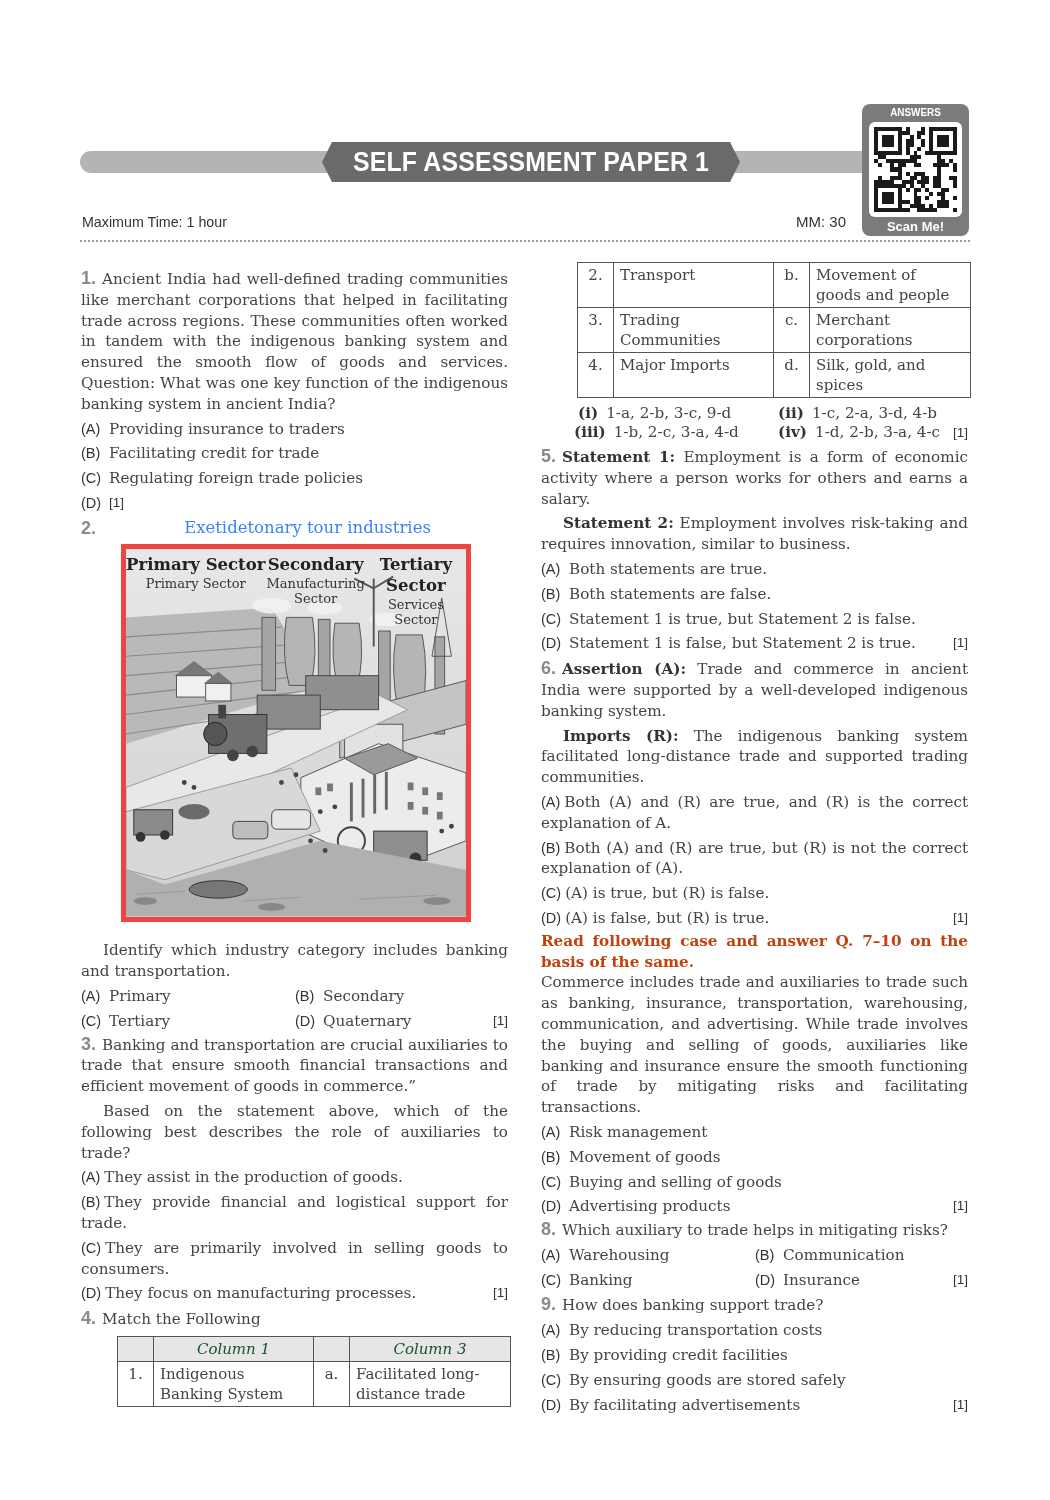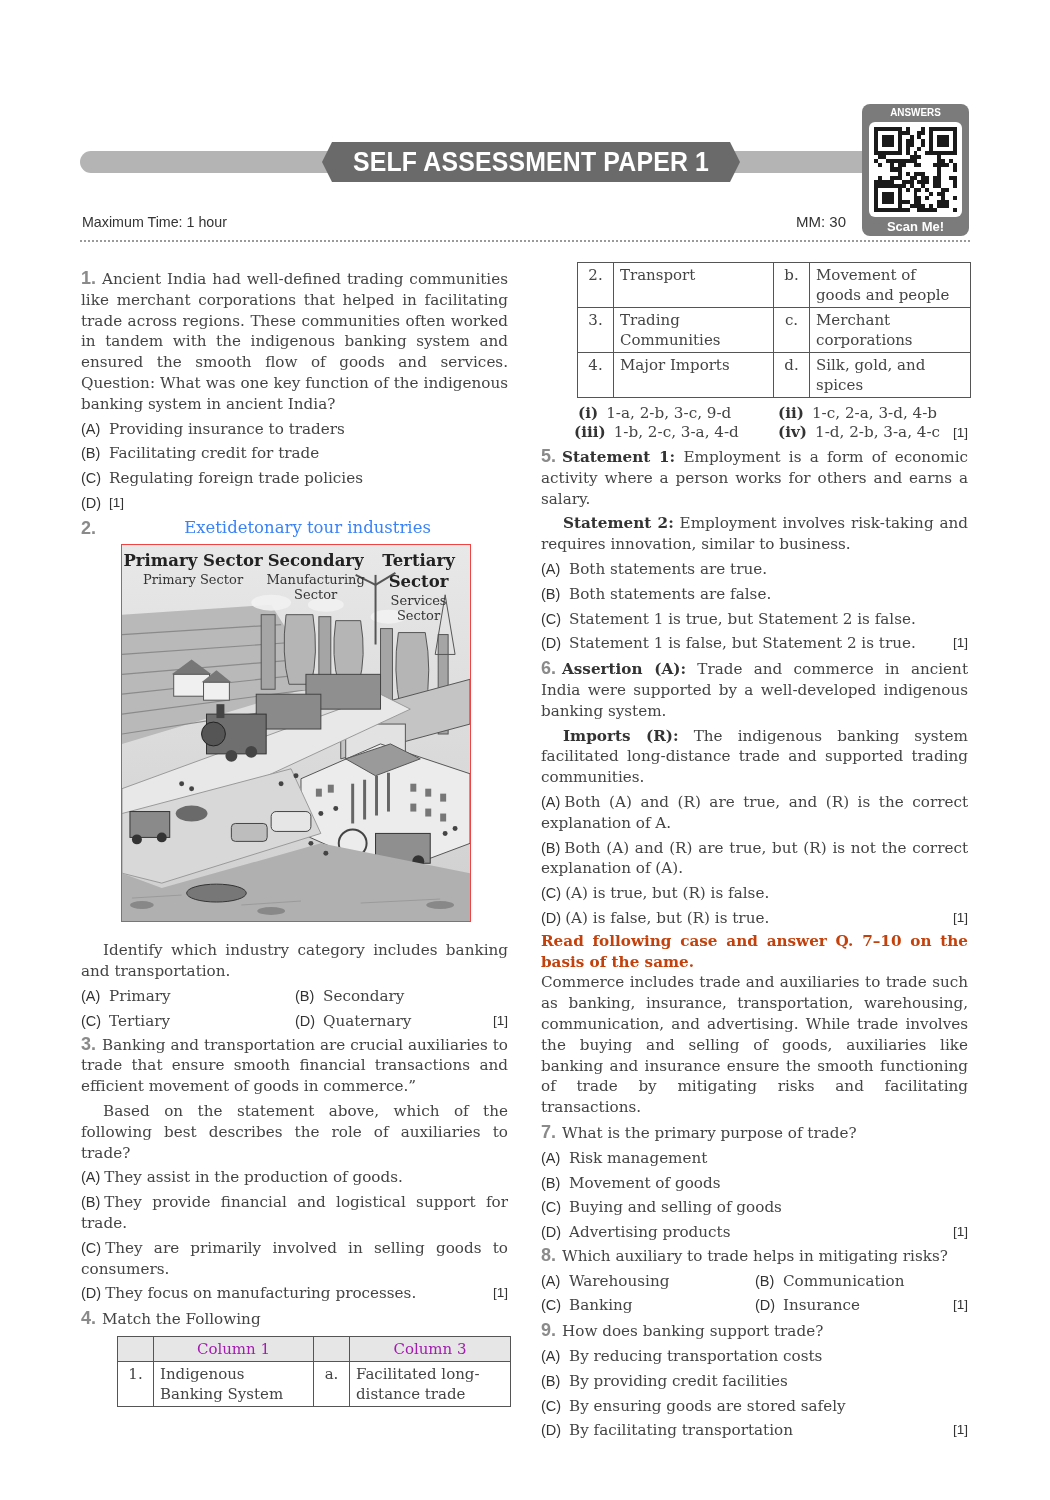--- a/index.html
+++ b/index.html
@@ -40,31 +40,31 @@
   .opt .txt { flex: 1; text-align: justify; }
   .opt-wrap { display: block; margin-top: 4px; text-align: justify; }
   .opt-wrap .lbl { font-family: "Liberation Sans", "DejaVu Sans", sans-serif; color: #333; font-size: 14.5px; margin-right: 4px; }
   .marks { font-family: "Liberation Sans", "DejaVu Sans", sans-serif; color: #333; font-size: 13.5px; float: right; }
   .opt2 { display: grid; grid-template-columns: 214px 1fr auto; margin-top: 4px; }
   .opt2 .cell { display: flex; }
   .bold { font-weight: bold; color: #333; }
 
   
   .fig-title { text-align: center; font-size: 16.5px; color: #3b82f6; margin-top: -22px; margin-left: 26px; }
-  .figure { margin: 6px 0 0 40px; width: 350px; height: 378px; background: #dcdcdc; position: relative; overflow: hidden; border: 1px solid #ef4444; }
+  .figure { margin: 6px 0 0 40px; width: 350px; height: 378px; background: #dcdcdc; position: relative; overflow: hidden; border: 5px solid #ef4444; }
   .fig-heads { position: absolute; left: 0; right: 0; top: 6px; display: flex; justify-content: space-around; }
   .fig-head { text-align: center; }
   .fig-head .h1 { font-size: 16.5px; color: #222; font-weight: bold; }
   .fig-head .h2 { font-size: 13px; color: #333; line-height: 15px; }
   .fig-svg { position: absolute; left: 0; top: 0; width: 100%; height: 100%; }
 
   
   table.match { border-collapse: collapse; width: 394px; margin-left: 36px; margin-top: 6px; font-size: 15px; line-height: 19.5px; }
   table.match td, table.match th { border: 1px solid #555; padding: 3px 6px 2px 6px; vertical-align: top; font-weight: normal; color: #444; }
-  table.match th { background: #e6e6e6; color: #a21caf; text-align: center; }
+  table.match th { background: #e6e6e6; color: #14532d; text-align: center; font-style: italic; }
   table.match .n { width: 36px; text-align: center; }
   table.match.cont { margin-left: 36px; margin-top: -4px; }
   .match-opts { display: grid; grid-template-columns: 200px 1fr; margin-left: 37px; margin-top: 6px; line-height: 19px; }
   .match-opts .r { font-weight: bold; color: #333; margin-right: 8px; }
 
   .case-head { font-weight: bold; color: #c2410c; margin-top: 0px; text-align: justify; }
 </style>
 </head>
 <body>
 
@@ -809,21 +809,20 @@
     <div class="opt-wrap"><span class="lbl">(C)</span><span>(A) is true, but (R) is false.</span></div>
     <div class="opt-wrap"><span class="lbl">(D)</span><span>(A) is false, but (R) is true.</span><span class="marks">[1]</span></div>
   </div>
 
   <div class="case">
     <div class="case-head">Read following case and answer Q. 7–10 on the basis of the same.</div>
     <div class="para">Commerce includes trade and auxiliaries to trade such as banking, insurance, transportation, warehousing, communication, and advertising. While trade involves the buying and selling of goods, auxiliaries like banking and insurance ensure the smooth functioning of trade by mitigating risks and facilitating transactions.</div>
   </div>
 
   <div class="q" style="margin-top:4px;">
-    <div><span class="qnum">7.</span><span>What is the primary purpose of trade?</span></div>
     <div class="opt">
         <span class="lbl">(A)</span>
         <span class="txt">Risk management</span>
       </div>
     <div class="opt">
         <span class="lbl">(B)</span>
         <span class="txt">Movement of goods</span>
       </div>
     <div class="opt">
         <span class="lbl">(C)</span>
@@ -871,17 +870,17 @@
     <div class="opt">
         <span class="lbl">(B)</span>
         <span class="txt">By providing credit facilities</span>
       </div>
     <div class="opt">
         <span class="lbl">(C)</span>
         <span class="txt">By ensuring goods are stored safely</span>
       </div>
     <div class="opt">
         <span class="lbl">(D)</span>
-        <span class="txt">By facilitating transportation</span>
+        <span class="txt">By facilitating advertisements</span>
         <span class="marks">[1]</span>
       </div>
   </div>
 </div>
 
 </body></html>

